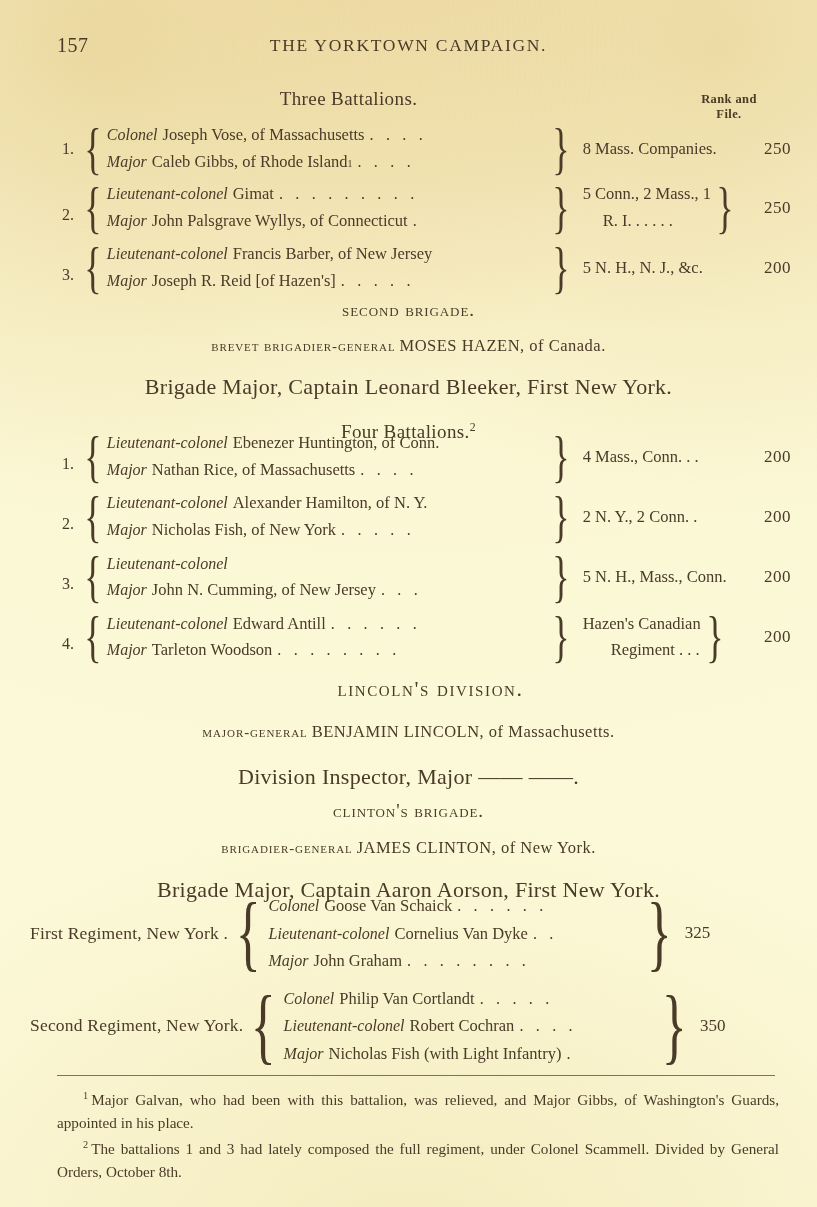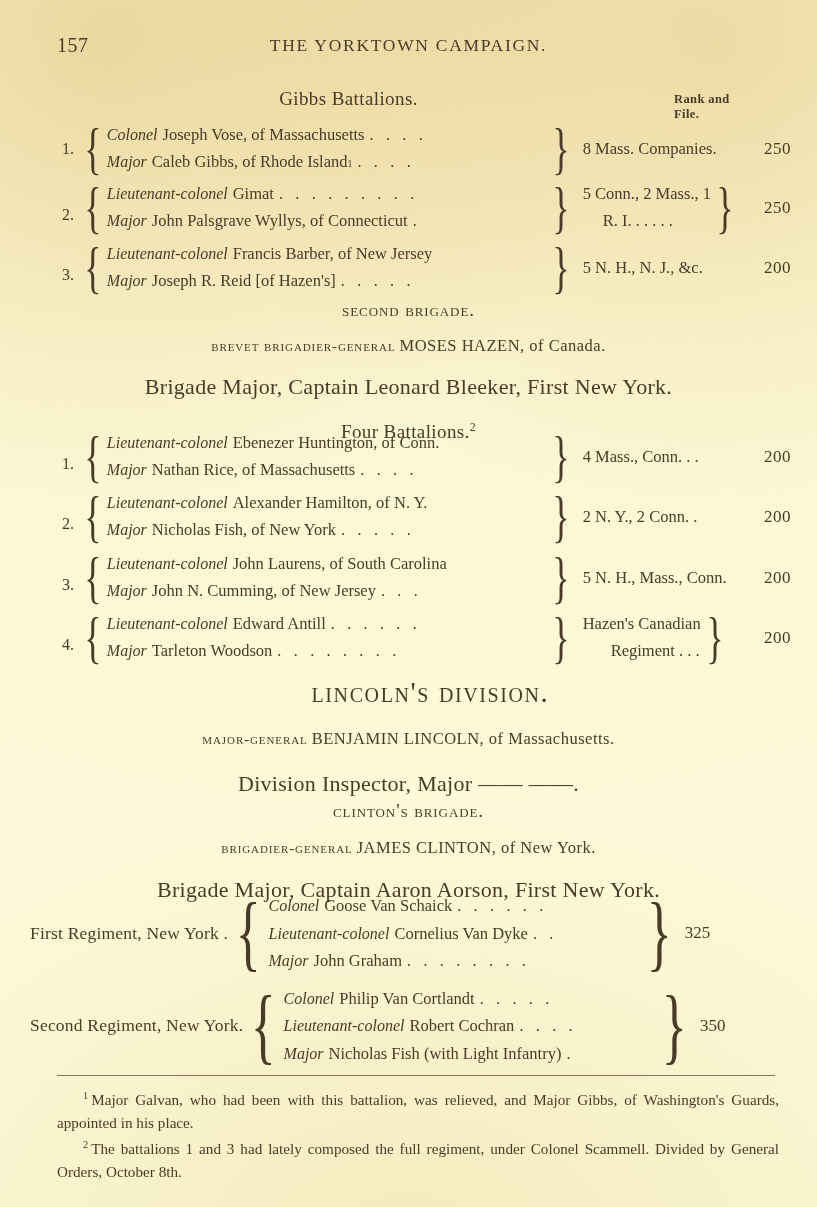--- a/index.html
+++ b/index.html
@@ -47,37 +47,37 @@
     text-transform:uppercase;
   }
 
   
   .ctr{ text-align:center; }
   .sub-head{
     font-size:19px; letter-spacing:.9px;
     font-variant:small-caps; text-transform:lowercase;
   }
   .div-head{
-    font-size:29px; letter-spacing:1.6px;
+    font-size:22px; letter-spacing:1.6px;
     font-variant:small-caps; text-transform:lowercase;padding-left:44px;
   }
   .officer-line{ font-size:14.5px; letter-spacing:.35px; }
   .officer-line .sc{
     font-variant:small-caps; text-transform:lowercase;
     letter-spacing:.9px; font-size:15px;
   }
   .officer-line .nm{ font-size:16.5px; letter-spacing:.5px; }
   .plain-line{ font-size:22px; letter-spacing:.3px; }
   .batt-title{ font-size:19px; letter-spacing:.4px; }
   .batt-title sup{ font-size:.62em; vertical-align:super; }
 
   
   .rankfile{
     position:absolute; right:33px; top:92px;
-    line-height:1.18;
+    text-align:center; line-height:1.18;
     font-size:12.5px; font-weight:bold; letter-spacing:.4px;
     width:110px;
   }
 
   
   .bat-row{
     display:flex; align-items:center;
     padding:0 26px 0 48px;
   }
   .bat-num{
@@ -142,21 +142,21 @@
     <div class="folio">157</div>
     <div class="head-title">The Yorktown Campaign.</div>
   </div>
 
   <div class="rankfile">
     <div>Rank and</div>
     <div>File.</div>
   </div>
 
   <div style="position:absolute; left:0; top:88px; width:817px;">
-    <div class="ctr batt-title" style="padding-right:120px;">Gibbs Battalions.</div>
+    <div class="ctr batt-title" style="padding-right:120px;">Three Battalions.</div>
   </div>
 
   <div style="position:absolute; left:0; top:122px; width:817px;">
 
     <div class="bat-row">
       <div class="bat-num">1.</div>
       <div class="brace tall">{</div>
       <div class="bat-left">
         <div class="ln">
           <span class="rank">Colonel</span>
@@ -283,21 +283,20 @@
         <span class="num">200</span>
       </div>
     </div>
 
     <div class="bat-row" style="margin-top:7px;">
       <div class="bat-num" style="padding-top:14px;">3.</div>
       <div class="brace tall">{</div>
       <div class="bat-left">
         <div class="ln">
           <span class="rank">Lieutenant-colonel</span>
-          <span class="who">John Laurens, of South Carolina</span>
           <span class="dots"></span>
         </div>
         <div class="ln">
           <span class="rank">Major</span>
           <span class="who">John N. Cumming, of New Jersey</span>
           <span class="dots">. . .</span>
         </div>
       </div>
       <div class="brace tall">}</div>
       <div class="bat-right">

